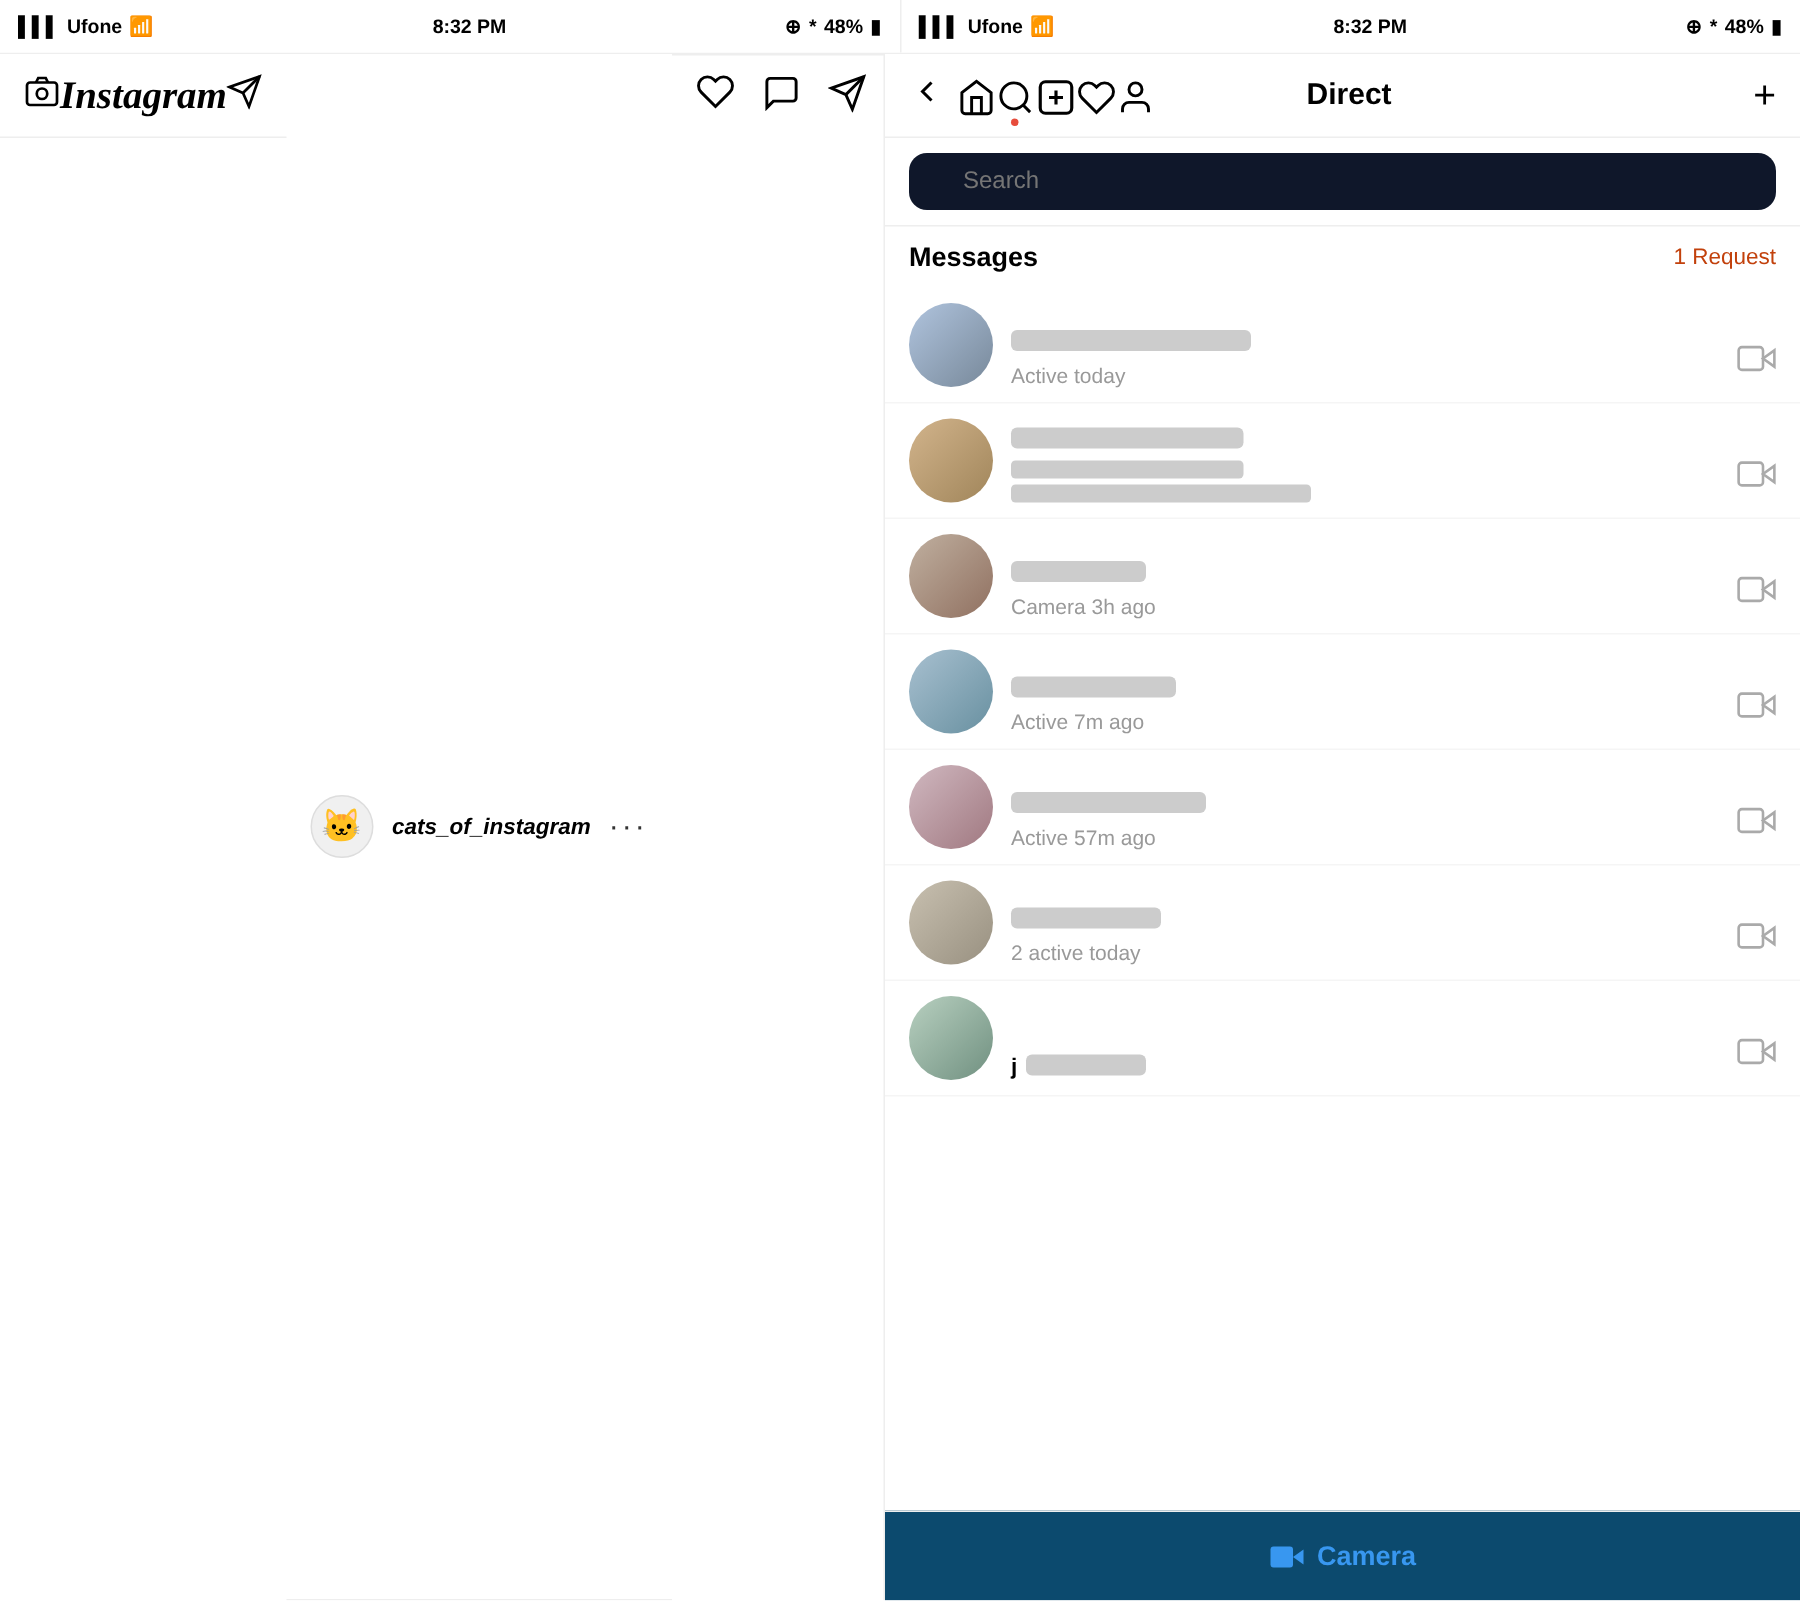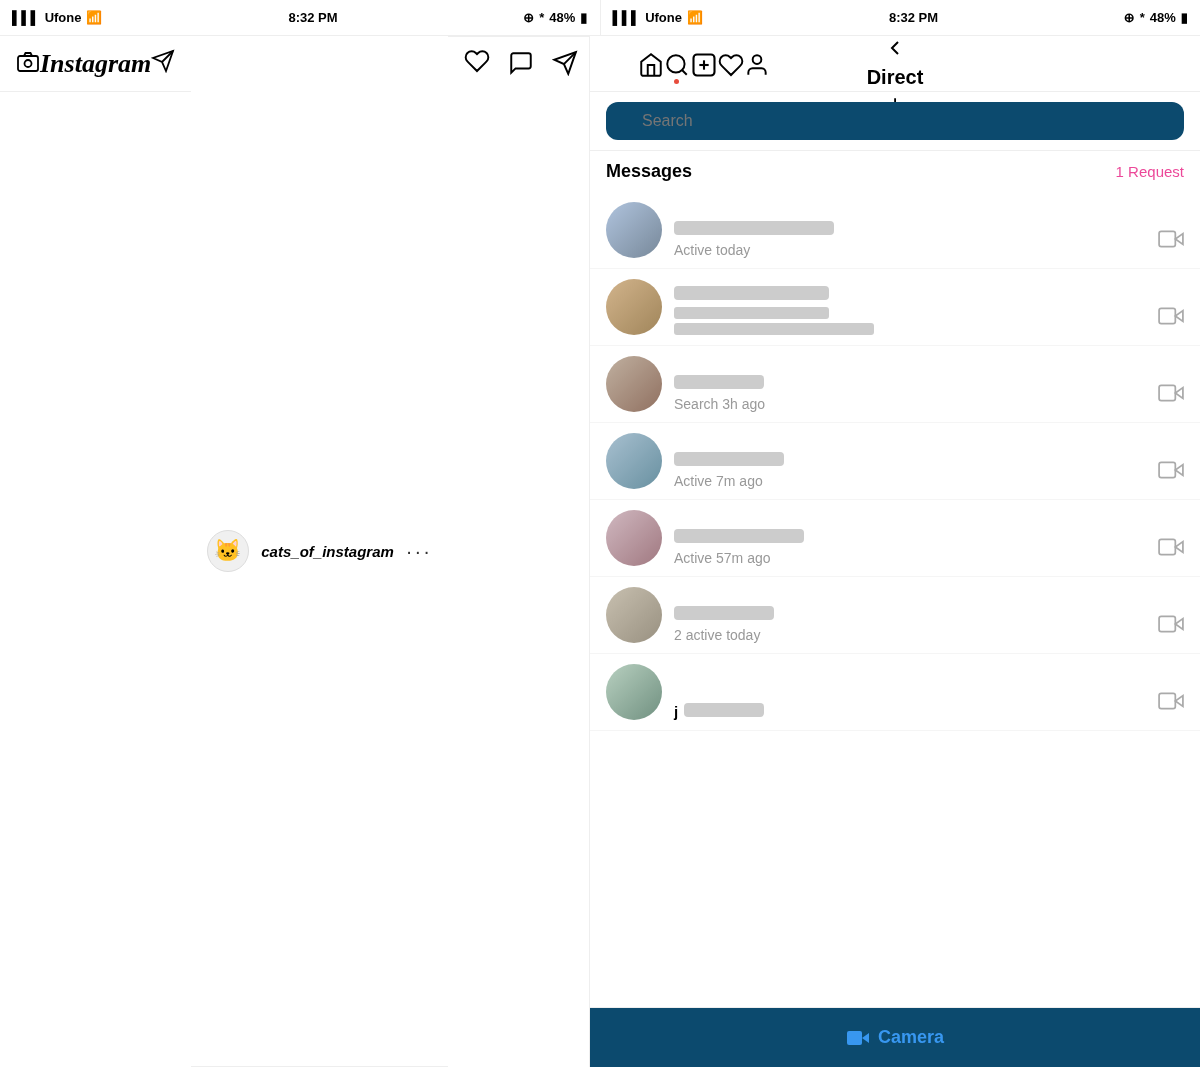--- a/index.html
+++ b/index.html
@@ -203,37 +203,37 @@
       background: #fff;
     }
 
     
     .direct-header {
       display: flex;
       align-items: center;
       padding: 0 16px;
       height: 56px;
       border-bottom: 1px solid #eee;
-      flex-direction: column;
+      gap: 16px;
     }
     .direct-title {
       flex: 1;
       text-align: center;
       font-size: 20px;
       font-weight: 700;
     }
 
     
     .search-bar {
       padding: 10px 16px;
       border-bottom: 1px solid #eee;
     }
     .search-input {
       width: 100%;
-      background: #0c4a6e;
+      background: #0f172a;
       border: none;
       border-radius: 12px;
       padding: 10px 16px 10px 36px;
       font-size: 16px;
       color: #999;
       outline: none;
       position: relative;
     }
     .search-wrapper {
       position: relative;
@@ -252,21 +252,21 @@
       display: flex;
       align-items: center;
       justify-content: space-between;
       padding: 10px 16px;
     }
     .messages-title {
       font-size: 18px;
       font-weight: 700;
     }
     .request-link {
-      color: #ec4899;
+      color: #c2410c;
       font-size: 15px;
       font-weight: 500;
     }
 
     
     .message-list {
       flex: 1;
       overflow-y: auto;
     }
     .message-item {
@@ -545,21 +545,21 @@
             <path d="M23 7l-7 5 7 5V7z"></path>
             <rect x="1" y="5" width="15" height="14" rx="2" ry="2"></rect>
           </svg>
         </span>
       </div>
 
       <div class="message-item">
         <div class="msg-avatar av3"></div>
         <div class="msg-info">
           <div class="blurred-name" style="width:90px;"></div>
-          <div class="msg-status">Search 3h ago</div>
+          <div class="msg-status">Camera 3h ago</div>
         </div>
         <span class="msg-camera">
           <svg width="26" height="26" viewBox="0 0 24 24" fill="none" stroke="#aaa" stroke-width="1.6">
             <path d="M23 7l-7 5 7 5V7z"></path>
             <rect x="1" y="5" width="15" height="14" rx="2" ry="2"></rect>
           </svg>
         </span>
       </div>
 
       <div class="message-item">

